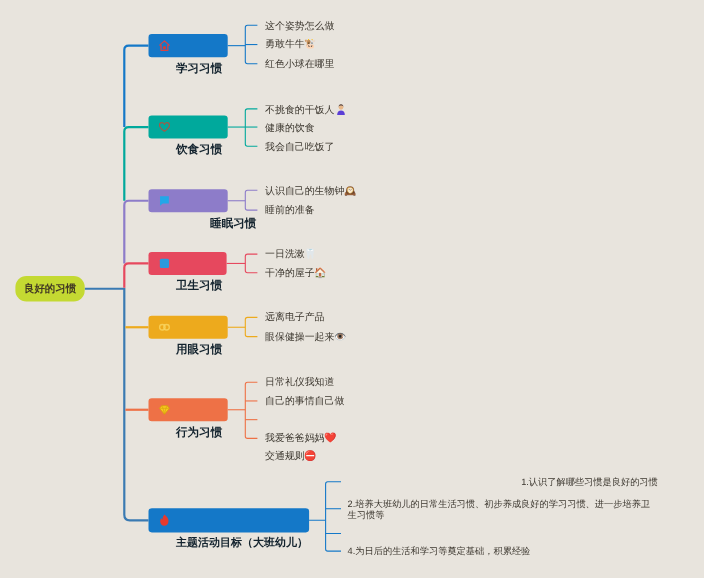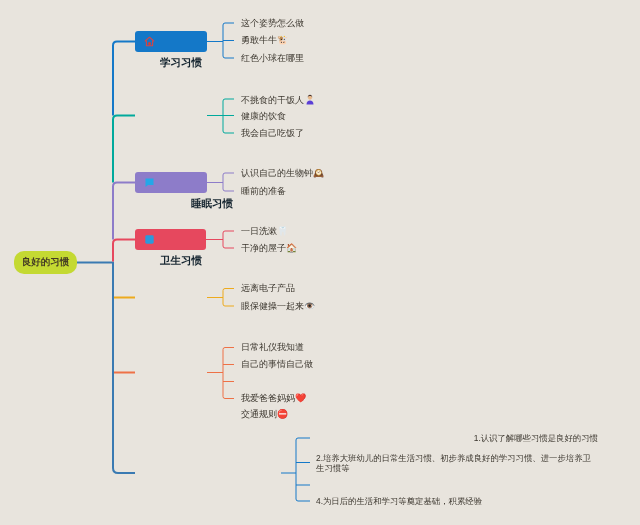--- a/index.html
+++ b/index.html
@@ -85,41 +85,75 @@
   <div class="topic" style="left: 135px; top: 31px; width: 72px; height: 21px; background: rgb(20, 120, 200);">
     <span class="ticon">
       <svg width="11" height="11" viewBox="0 0 11 11">
         <path d="M5.5 1.2 L9.8 5 H8.6 V9.8 H2.4 V5 H1.2 Z" fill="none" stroke="#d84444" stroke-width="1.1" stroke-linejoin="round"></path>
         <circle cx="5.5" cy="7.4" r="1.5" fill="#e03a30"></circle>
       </svg>
     </span>
     <span class="tlabel">学习习惯</span>
   </div>
 
+  <div class="topic" style="left: 135px; top: 105px; width: 72px; height: 21px; background: rgb(0, 169, 156);">
+    <span class="ticon">
+      <svg width="11" height="11" viewBox="0 0 11 11">
+        <path d="M5.5 9.3 C2.2 7 1 5.4 1 3.8 C1 2.5 2 1.5 3.2 1.5 C4.2 1.5 5 2 5.5 2.9 C6 2 6.8 1.5 7.8 1.5 C9 1.5 10 2.5 10 3.8 C10 5.4 8.8 7 5.5 9.3 Z" fill="none" stroke="#a05a48" stroke-width="1.1"></path>
+      </svg>
+    </span>
+    <span class="tlabel">饮食习惯</span>
+  </div>
 
   <div class="topic" style="left: 135px; top: 172px; width: 72px; height: 21px; background: rgb(141, 124, 201); gap: 36px;">
     <span class="ticon">
       <svg width="11" height="11" viewBox="0 0 11 11">
         <path d="M1.5 1.5 H9.5 V8 H4 L1.5 10 Z" fill="#23a7e8"></path>
       </svg>
     </span>
     <span class="tlabel">睡眠习惯</span>
   </div>
 
   <div class="topic" style="left: 135px; top: 229px; width: 71px; height: 21px; background: rgb(230, 72, 94);">
     <span class="ticon">
       <svg width="11" height="11" viewBox="0 0 11 11">
         <rect x="1.3" y="1.3" width="8.4" height="8.4" rx="1.4" fill="#2a99dc"></rect>
       </svg>
     </span>
     <span class="tlabel">卫生习惯</span>
   </div>
 
+  <div class="topic" style="left: 135px; top: 287px; width: 72px; height: 21px; background: rgb(237, 170, 29);">
+    <span class="ticon">
+      <svg width="11" height="11" viewBox="0 0 11 11">
+        <circle cx="3.6" cy="5.5" r="2.5" fill="none" stroke="#f8d35e" stroke-width="1.3" opacity="0.85"></circle>
+        <circle cx="7.4" cy="5.5" r="2.5" fill="none" stroke="#f8d35e" stroke-width="1.3" opacity="0.85"></circle>
+      </svg>
+    </span>
+    <span class="tlabel">用眼习惯</span>
+  </div>
 
+  <div class="topic" style="left: 135px; top: 362px; width: 72px; height: 21px; background: rgb(238, 113, 70);">
+    <span class="ticon">
+      <svg width="11" height="11" viewBox="0 0 11 11">
+        <path d="M3 1.8 H8 L10 4.2 L5.5 9.6 L1 4.2 Z" fill="#f7c81e" stroke="#d8a30e" stroke-width="0.7" stroke-linejoin="round"></path>
+        <path d="M1 4.2 H10 M3 1.8 L4.2 4.2 L5.5 9.6 L6.8 4.2 L8 1.8" fill="none" stroke="#d8a30e" stroke-width="0.6"></path>
+      </svg>
+    </span>
+    <span class="tlabel">行为习惯</span>
+  </div>
 
+  <div class="topic" style="left: 135px; top: 462px; width: 146px; height: 22px; background: rgb(20, 120, 200);">
+    <span class="ticon">
+      <svg width="11" height="12" viewBox="0 0 11 12">
+        <path d="M5.7 0.8 C6.6 2.2 9.2 3.6 9.2 6.6 C9.2 9.2 7.6 11 5.4 11 C3.2 11 1.6 9.3 1.6 6.9 C1.6 5.6 2.2 4.5 2.9 3.8 C2.9 4.6 3.3 5.2 3.9 5.3 C3.6 3.4 4.5 1.7 5.7 0.8 Z" fill="#e63a2e"></path>
+      </svg>
+    </span>
+    <span class="tlabel" style="font-size:10px;">主题活动目标（大班幼儿）</span>
+  </div>
 
   <div class="child" style="left:241px;top:17.5px;">这个姿势怎么做</div>
   <div class="child" style="left:241px;top:35px;">勇敢牛牛🐮</div>
   <div class="child" style="left:241px;top:52.5px;">红色小球在哪里</div>
 
   <div class="child" style="left:241px;top:93.5px;"><span>不挑食的干饭人</span><svg width="10" height="11" viewBox="0 0 10 11" style="vertical-align:-2px;margin-left:1px;">
         <path d="M1.5 10.5 C1.5 7.6 3 6.4 5 6.4 C7 6.4 8.5 7.6 8.5 10.5 Z" fill="#5b3ed6"></path>
         <circle cx="5" cy="3.6" r="2.1" fill="#e8b88a"></circle>
         <path d="M2.8 3.4 C2.7 1.8 3.7 0.8 5 0.8 C6.3 0.8 7.3 1.8 7.2 3.4 C6.9 2.2 6.2 1.9 5 1.9 C3.8 1.9 3.1 2.2 2.8 3.4 Z" fill="#4a342c"></path>
       </svg></div>

